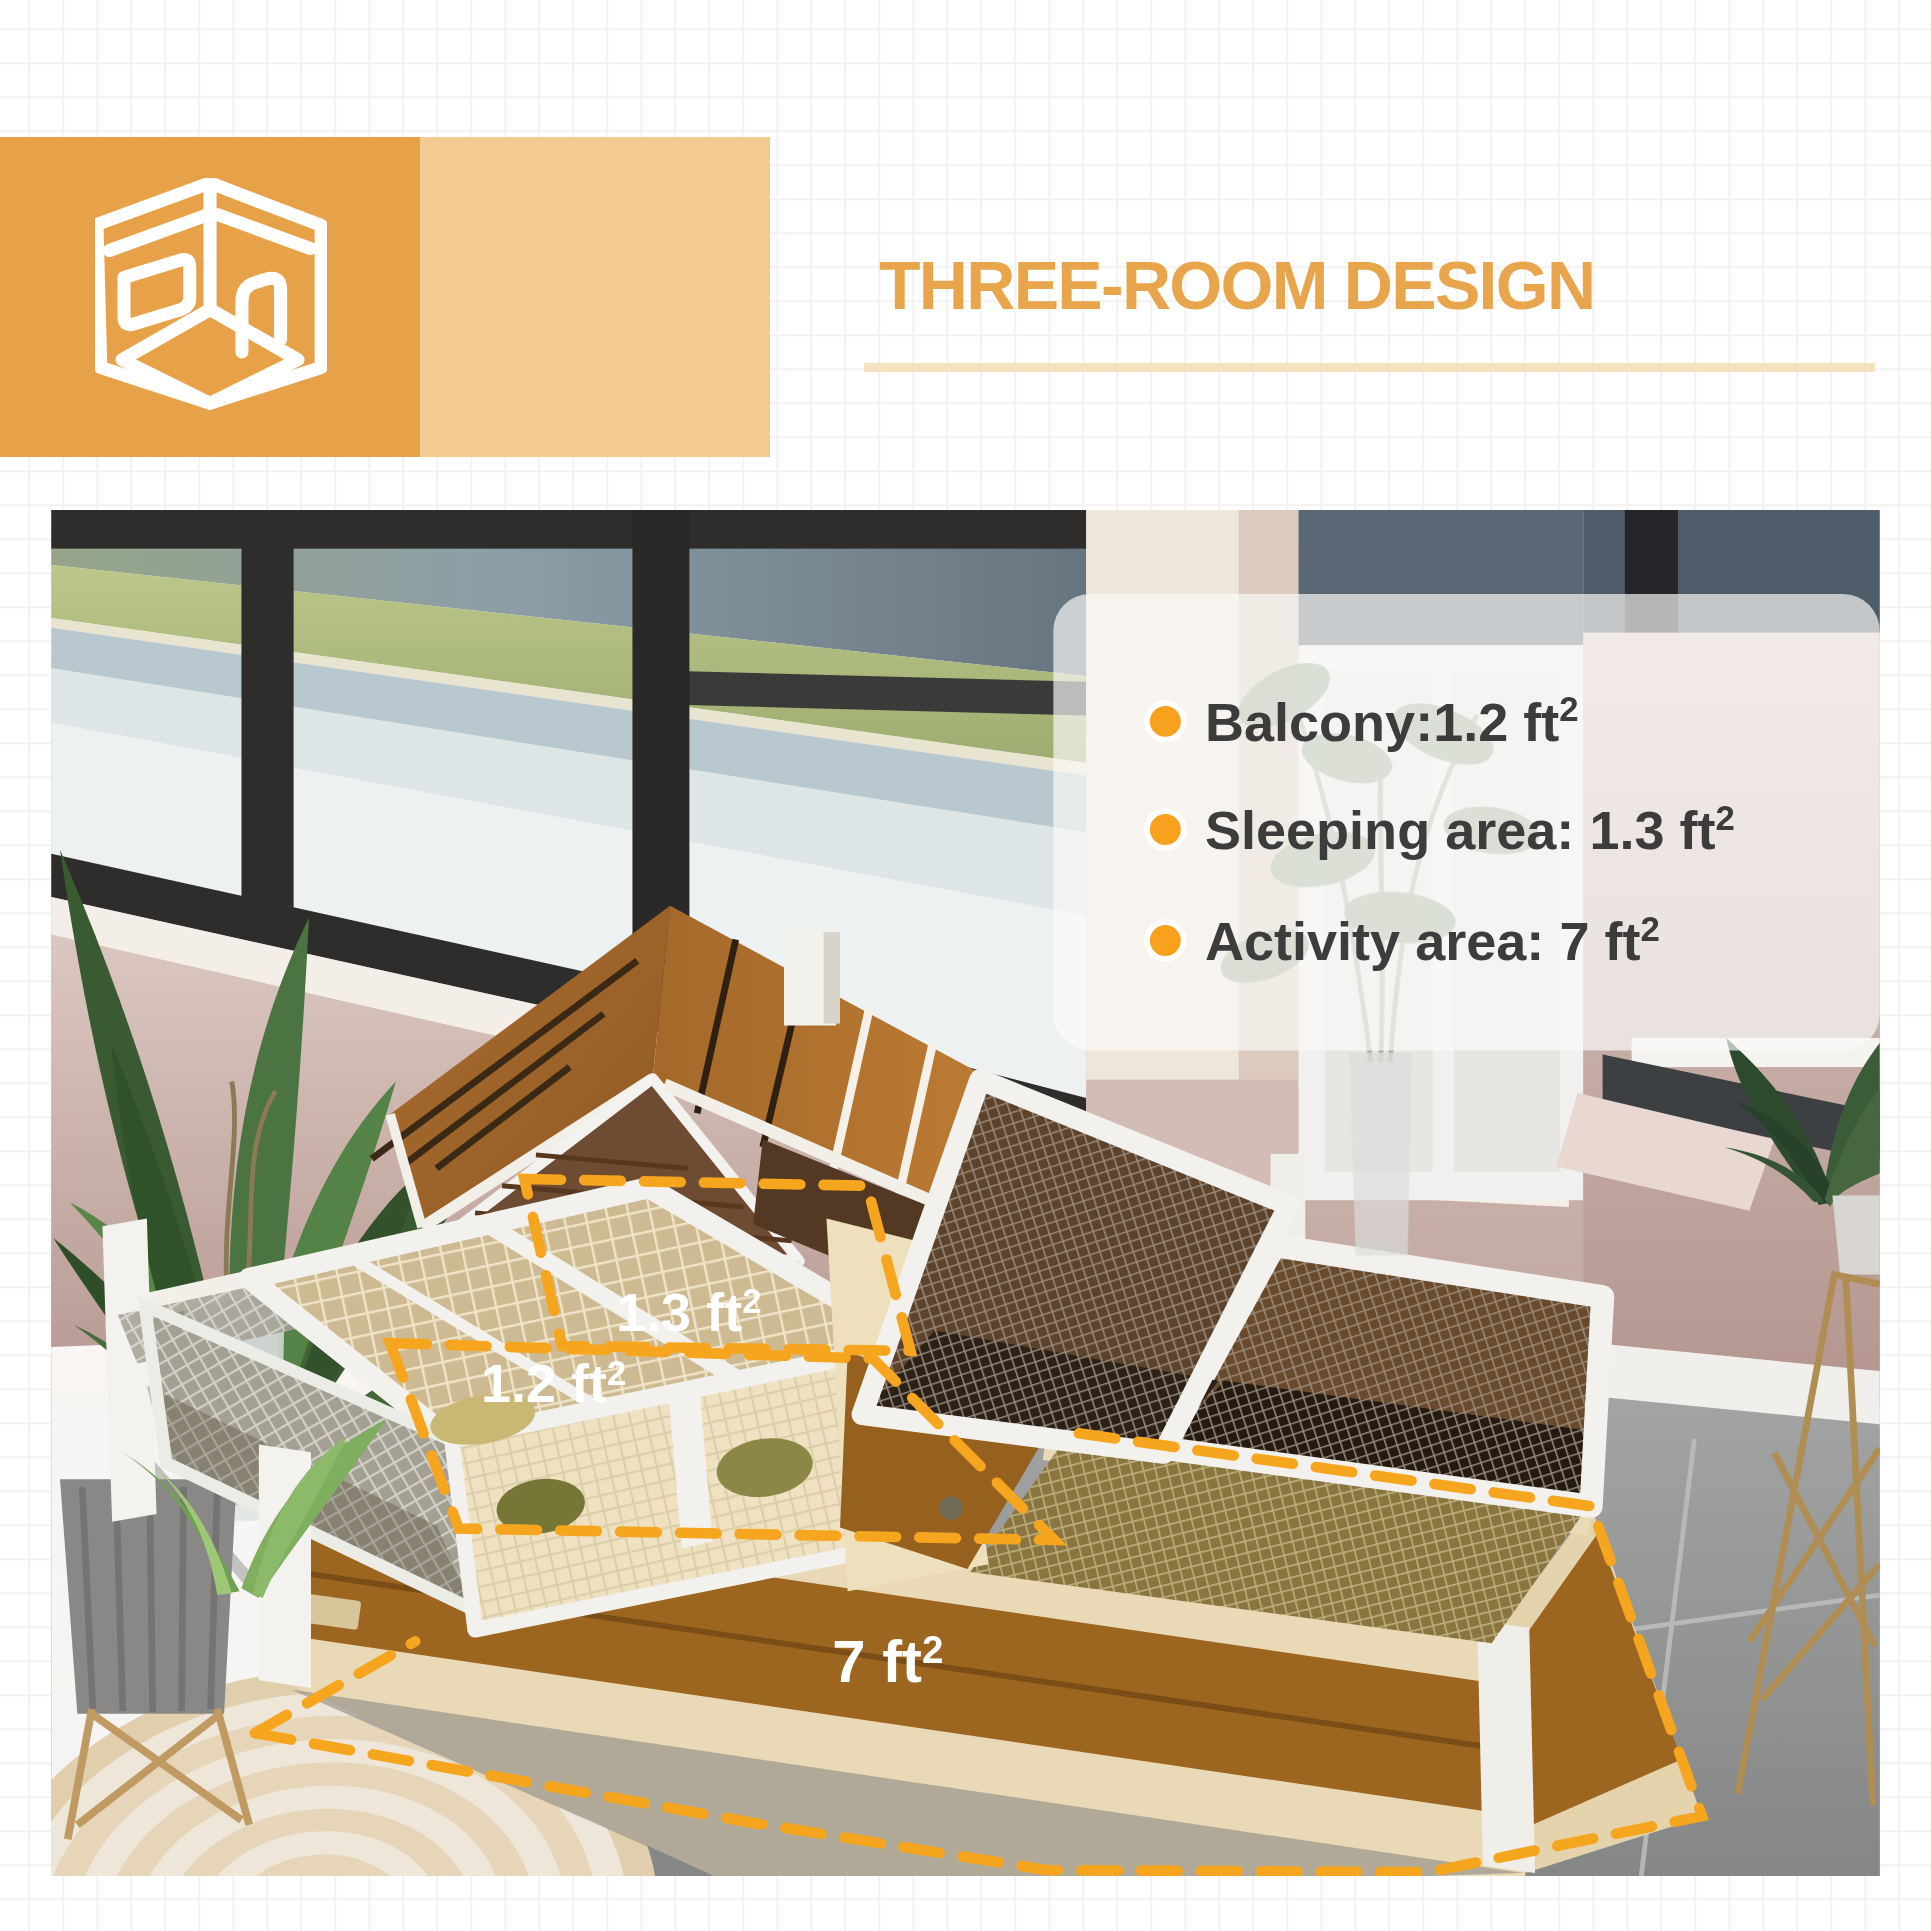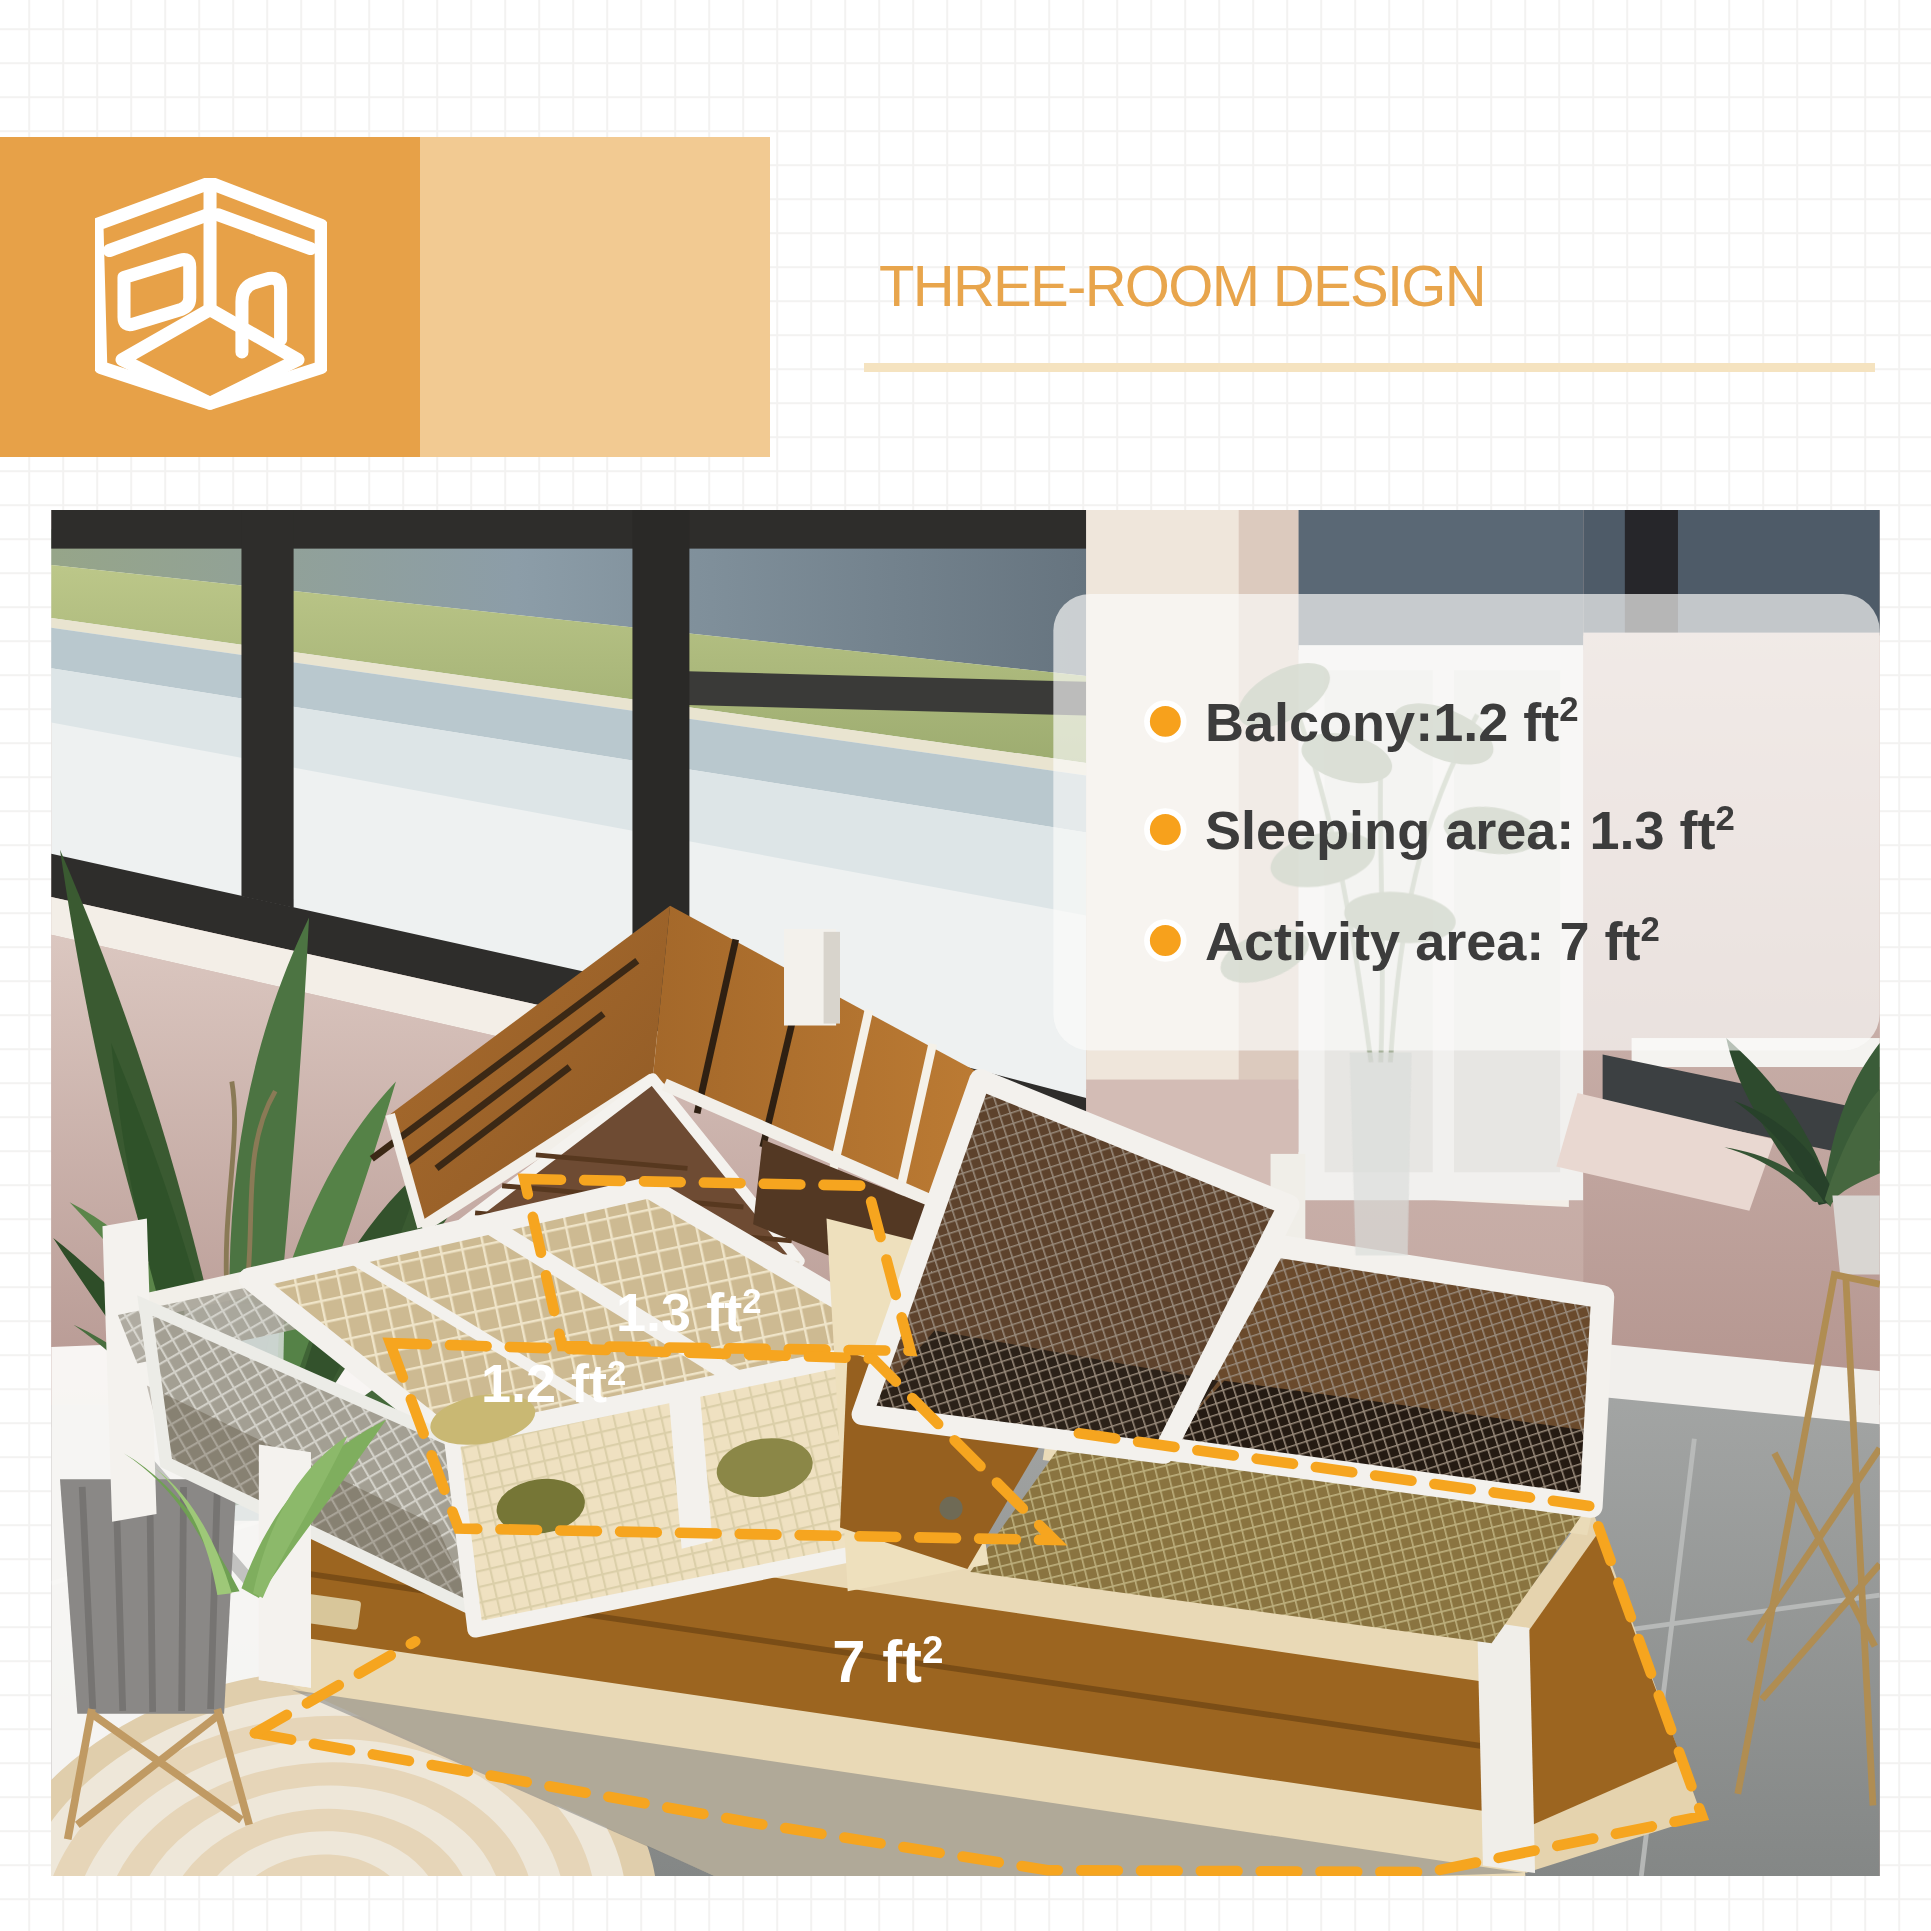--- a/index.html
+++ b/index.html
@@ -25,21 +25,21 @@
 <svg class="abs" style="left:95px;top:178px;" width="232" height="232" viewBox="0 0 240 240" fill="none" stroke="#ffffff" stroke-width="13.5" stroke-linejoin="round" stroke-linecap="round">
   <path d="M119,5 L234,49 L234,196 L119,233 L6,196 L2,48 Z"></path>
   <path d="M119,5 L119,136"></path>
   <path d="M15,75 L117,38"></path>
   <path d="M127,38 L223,73"></path>
   <path d="M119,136 L210,188 L119,233 L28,188 Z"></path>
   <path d="M30,103 L88,85 Q98,82 98,92 L98,124 Q98,133 89,136 L40,151 Q30,154 30,144 Z"></path>
   <path d="M152,180 L152,128 Q152,112 166,108 L176,105 Q192,100 192,115 L192,167"></path>
 </svg>
 
-<div class="abs" style="left:879px;top:252px;font-size:58px;font-weight:normal;color:#e8a54c;letter-spacing:-1.7px;white-space:nowrap;">THREE-ROOM DESIGN</div>
+<div class="abs" style="left:879px;top:246px;font-size:68px;font-weight:bold;color:#e8a54c;letter-spacing:-1.7px;white-space:nowrap;">THREE-ROOM DESIGN</div>
 
 <div class="abs" style="left:864px;top:363px;width:1011px;height:8.7px;background:#f5e3c0;"></div>
 
 <svg class="abs" style="left:51px;top:510px;" width="1829" height="1366" viewBox="53 528 1894 1415">
   <defs>
     <linearGradient id="skyg" x1="0" y1="0" x2="1" y2="0">
       <stop offset="0" stop-color="#96a589"></stop>
         <stop offset="0.45" stop-color="#8c9da8"></stop>
         <stop offset="1" stop-color="#66747f"></stop>
     </linearGradient>

